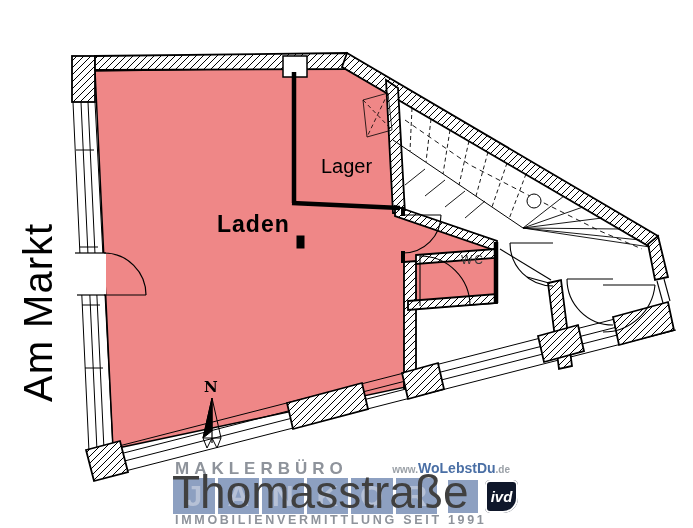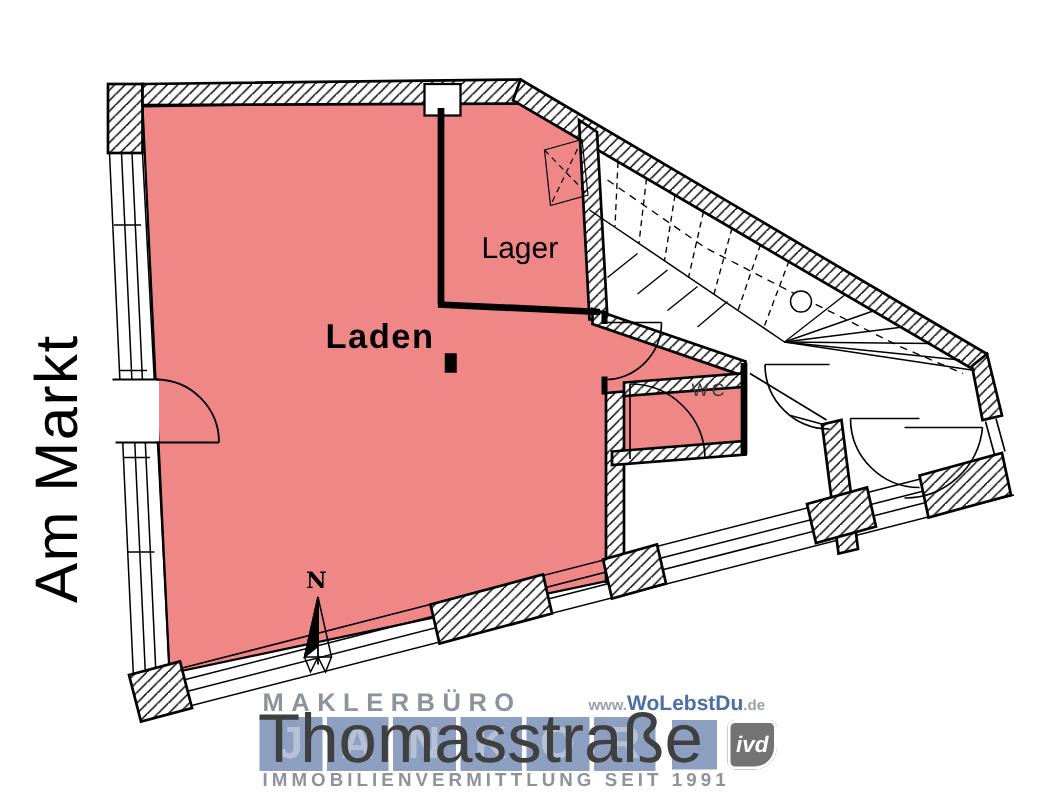--- a/index.html
+++ b/index.html
@@ -170,21 +170,21 @@
     <div class="wm-block" style="background:#8da0c1;color:#b6c1d6">J</div>
     <div class="wm-block" style="background:#8da0c1;color:#b6c1d6">A</div>
     <div class="wm-block" style="background:#8da0c1;color:#b6c1d6">N</div>
     <div class="wm-block" style="background:#8da0c1;color:#b6c1d6">K</div>
     <div class="wm-block" style="background:#8da0c1;color:#b6c1d6">O</div>
     <div class="wm-block" style="background:#8da0c1;color:#b6c1d6">R</div>
   </div>
 
   <div class="wm" id="wm-sq" style="background:#8da0c1"></div>
 
-  <div class="wm" id="wm-ivd" style="background:#737373">ivd</div>
+  <div class="wm" id="wm-ivd" style="background:#0f172a">ivd</div>
 
   <div class="wm" id="wm-thomas" style="color:#404040">Thomasstraße</div>
 
   <div class="wm" id="wm-web">
     <span>www.</span><span class="big" style="color:#4a6fa5">WoLebstDu</span><span>.de</span>
   </div>
 
   <div class="wm" id="wm-immo">IMMOBILIENVERMITTLUNG SEIT 1991</div>
 </div>
 

